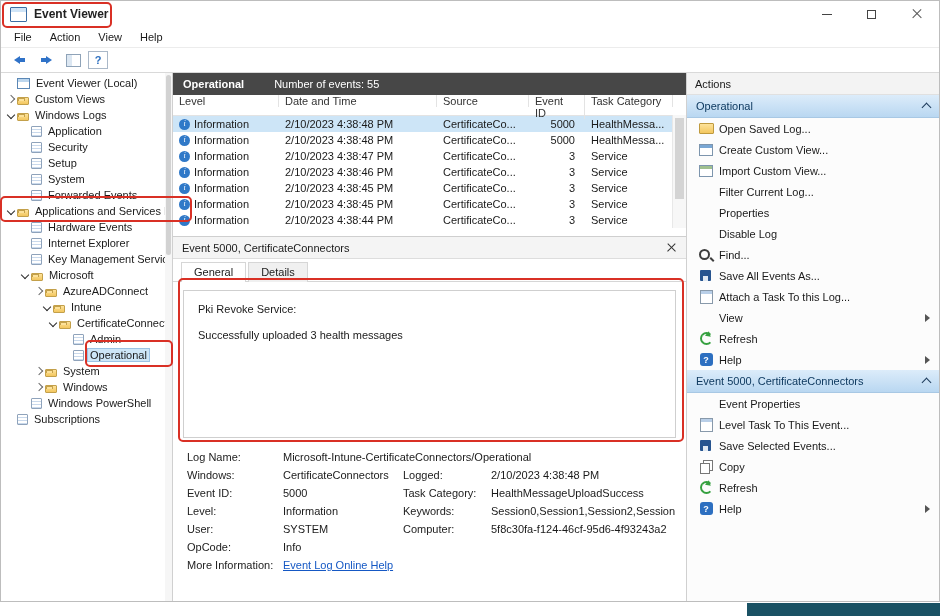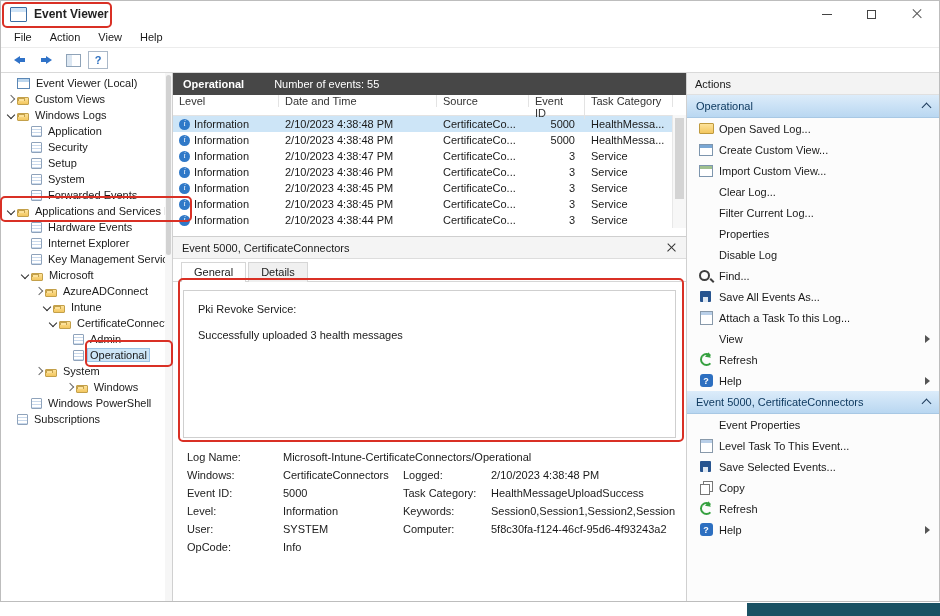--- a/index.html
+++ b/index.html
@@ -266,21 +266,21 @@
               <span class="tree-icon t-log"></span>
               <span class="tree-label">Operational</span>
             </div>
             <div class="tree-row" style="padding-left: 32px;">
               <span class="tree-arrow">
                 <span class="chev right"></span>
               </span>
               <span class="tree-icon t-folder"></span>
               <span class="tree-label">System</span>
             </div>
-            <div class="tree-row" style="padding-left: 32px; justify-content: center;">
+            <div class="tree-row" style="padding-left: 32px;">
               <span class="tree-arrow">
                 <span class="chev right"></span>
               </span>
               <span class="tree-icon t-folder"></span>
               <span class="tree-label">Windows</span>
             </div>
             <div class="tree-row" style="padding-left: 18px;">
               <span class="tree-arrow"></span>
               <span class="tree-icon t-log"></span>
               <span class="tree-label">Windows PowerShell</span>
@@ -437,20 +437,24 @@
                 <div class="field-row">
                   <span class="f-label">User:</span>
                   <span class="f-value">SYSTEM</span>
                   <span class="f-label2">Computer:</span>
                   <span class="f-value2">5f8c30fa-f124-46cf-95d6-4f93243a2</span>
                 </div>
                 <div class="field-row">
                   <span class="f-label">OpCode:</span>
                   <span class="f-value" style="grid-column: 2 / 5;">Info</span>
                 </div>
+                <div class="field-row">
+                  <span class="f-label">More Information:</span>
+                  <a class="f-value link" href="#" style="grid-column: 2 / 5;">Event Log Online Help</a>
+                </div>
               </div>
           </div>
         </div>
       </div>
 
       <div class="actions-panel">
         <div class="actions-title">Actions</div>
         <div>
             <div class="action-header">
               <span>Operational</span>
@@ -463,24 +467,20 @@
             <div class="action-item">
               <span class="ai-icon i-custom-view"></span>
               <span class="ai-label">Create Custom View...</span>
             </div>
             <div class="action-item">
               <span class="ai-icon i-import"></span>
               <span class="ai-label">Import Custom View...</span>
             </div>
             <div class="action-item">
               <span class="ai-icon"></span>
-              <span class="ai-label">Clear Log...</span>
-            </div>
-            <div class="action-item">
-              <span class="ai-icon"></span>
               <span class="ai-label">Filter Current Log...</span>
             </div>
             <div class="action-item">
               <span class="ai-icon"></span>
               <span class="ai-label">Properties</span>
             </div>
             <div class="action-item">
               <span class="ai-icon"></span>
               <span class="ai-label">Disable Log</span>
             </div>

